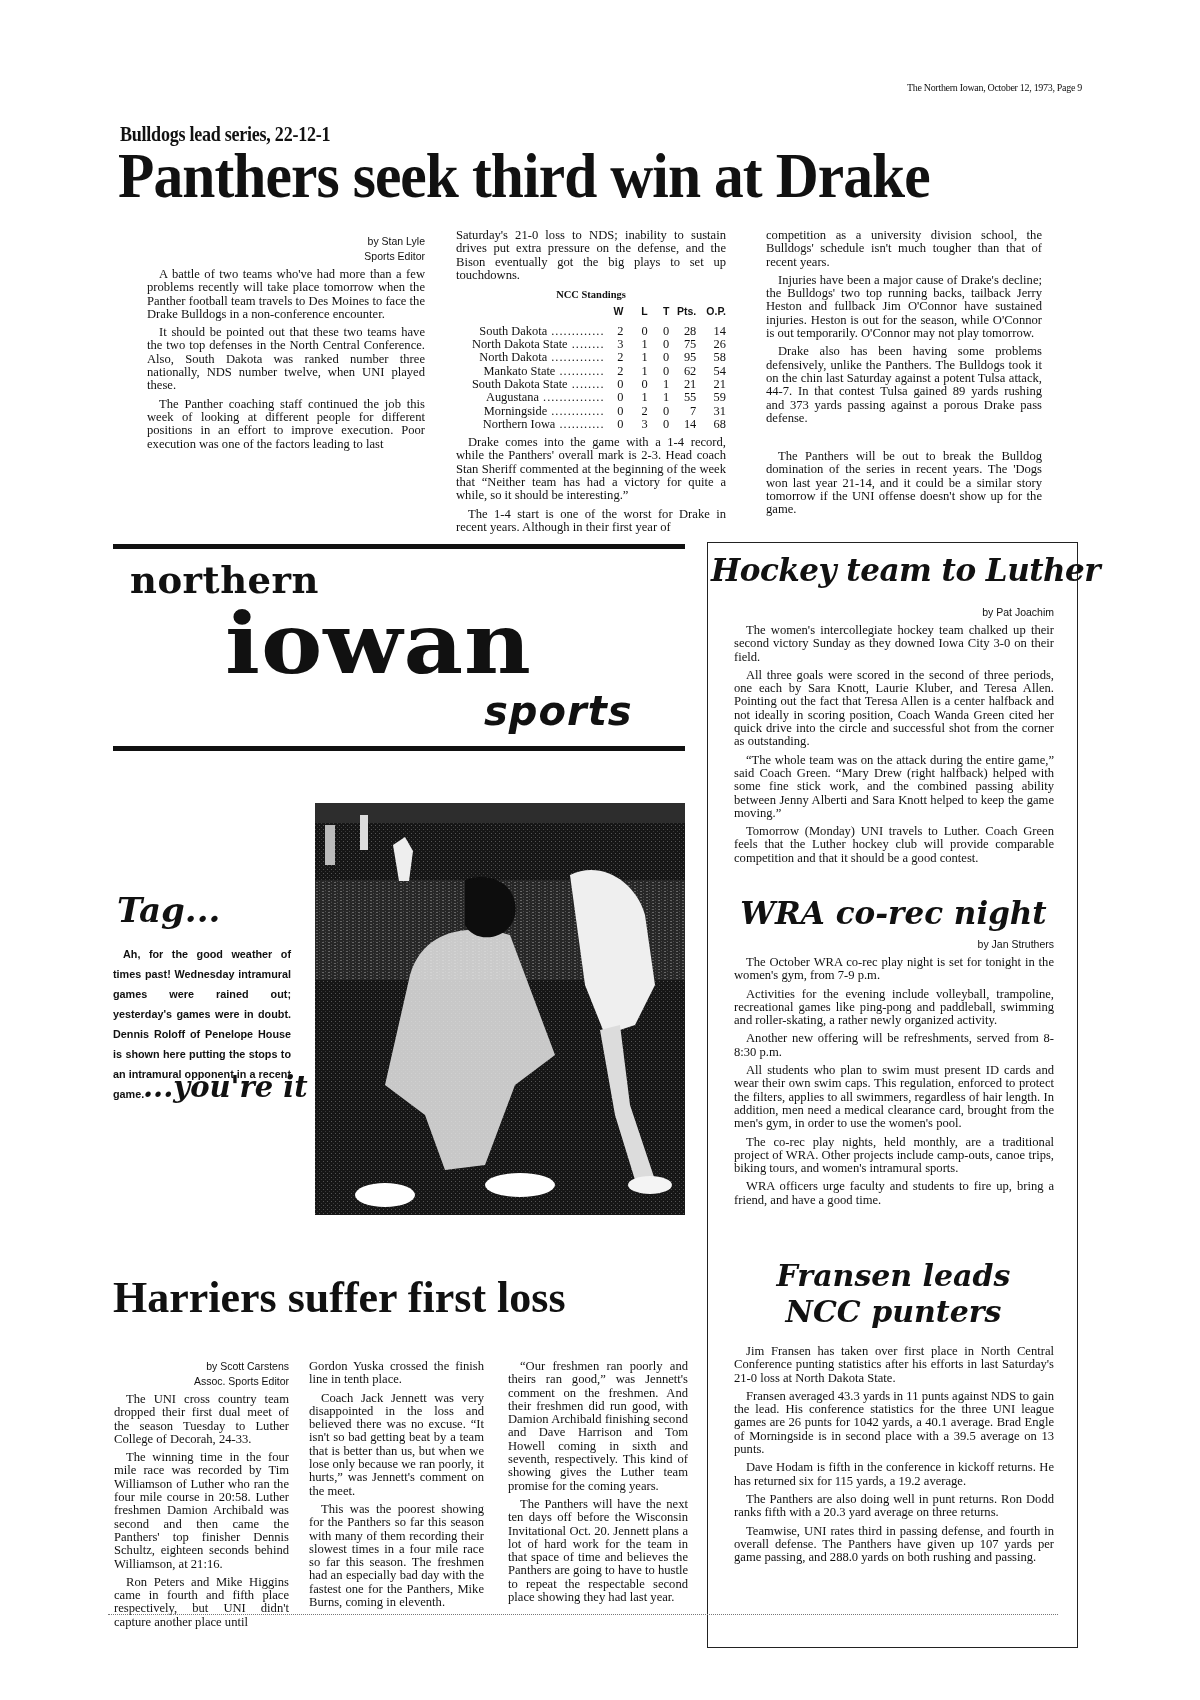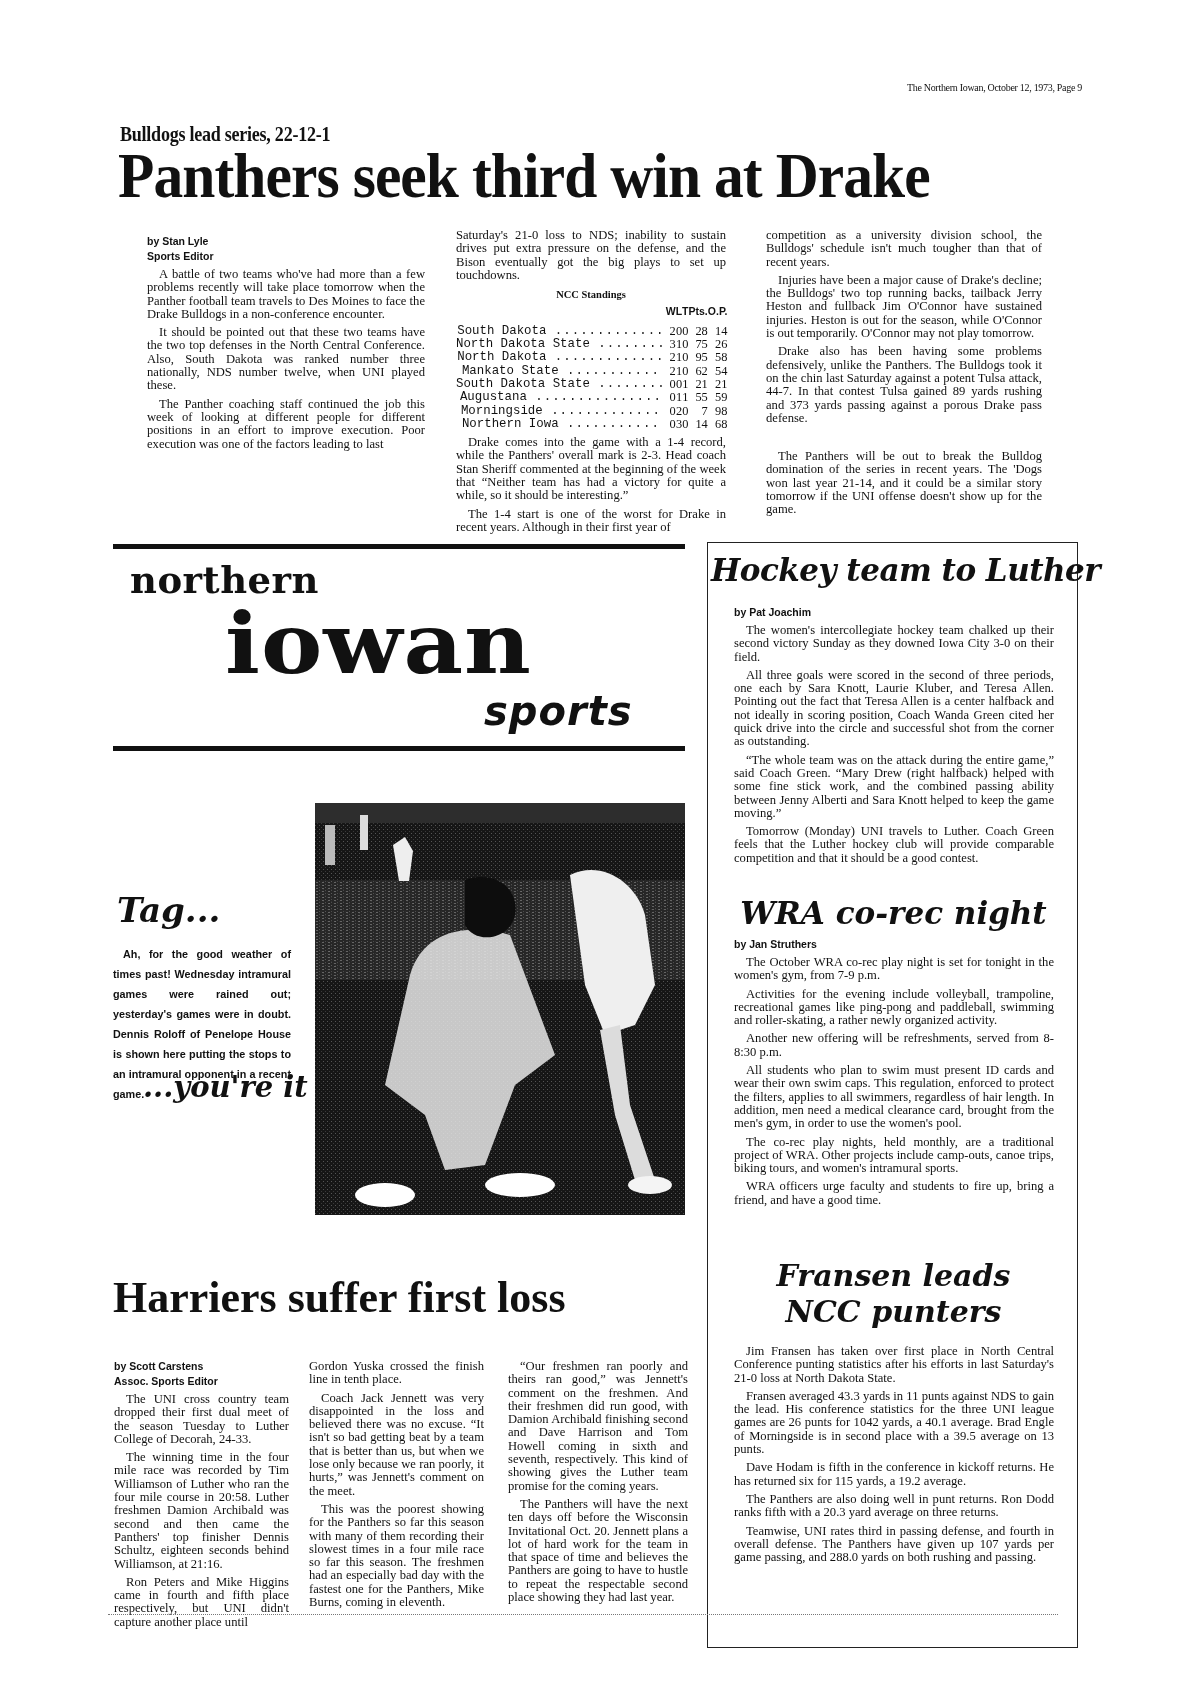--- a/index.html
+++ b/index.html
@@ -8,27 +8,27 @@
   p { margin: 0; }
 
   .folio { left: 0; top: 82px; width: 1082px; text-align: right; font-size: 10px; letter-spacing: -0.3px; }
 
   .kicker { left: 120px; top: 122px; font-size: 21px; font-weight: bold; transform: scaleX(0.86); transform-origin: left; letter-spacing: -0.3px; }
   .headline { left: 118px; top: 144px; font-size: 64px; font-weight: bold; letter-spacing: -1px; transform: scaleX(0.93); transform-origin: left; line-height: 1; white-space: nowrap; }
 
   .col { font-size: 12.6px; line-height: 13.3px; text-align: justify; }
   .col p { text-indent: 12px; margin-bottom: 5px; }
   .col p.noind { text-indent: 0; }
-  .byline { text-align: left; font-family: "Liberation Sans", "DejaVu Sans", sans-serif; font-weight: bold; font-size: 10.5px; line-height: 13px; margin-bottom: 3px; text-indent: 0 !important; }
+  .byline { text-align: right; font-family: "Liberation Sans", "DejaVu Sans", sans-serif; font-weight: normal; font-size: 10.5px; line-height: 13px; margin-bottom: 3px; text-indent: 0 !important; }
 
   .standings-title { text-align: center; font-family: Liberation Serif, serif; font-weight: bold; font-size: 10.5px; margin: 6px 0 4px; }
   table.stand { width: 100%; border-collapse: collapse; font-size: 12.4px; line-height: 13.3px; }
   table.stand th { font-family: "Liberation Sans", "DejaVu Sans", sans-serif; font-weight: bold; font-size: 10.5px; text-align: right; padding: 0 0 6px; }
   table.stand td { text-align: right; padding: 0; white-space: nowrap; }
-  table.stand td.team { text-align: center; overflow: hidden; font-family: Liberation Mono, monospace; }
+  table.stand td.team { text-align: right; overflow: hidden; }
   table.stand td.team span.dots { color: #222; letter-spacing: 1px; }
 
   .heavy-rule { background: #111; height: 5px; }
 
   .mast-northern { left: 130px; top: 558px; font-family: "DejaVu Serif", serif; font-weight: bold; font-size: 37px; letter-spacing: 0.5px; }
   .mast-iowan { left: 225px; top: 598px; font-family: "DejaVu Serif", serif; font-weight: bold; font-size: 92px; letter-spacing: 1px; line-height: 1; transform: scaleY(0.92); }
   .mast-sports { left: 484px; top: 688px; font-family: "DejaVu Sans", sans-serif; font-weight: bold; font-style: italic; font-size: 40px; letter-spacing: 1px; }
 
   .box { left: 707px; top: 542px; width: 371px; height: 1106px; border: 1.5px solid #222; box-sizing: border-box; }
   .boxhead { font-family: "DejaVu Serif", serif; font-weight: bold; font-style: italic; text-align: center; }
@@ -121,21 +121,21 @@
           <td>1</td>
           <td>55</td>
           <td>59</td>
         </tr>
       <tr>
           <td class="team"><span>Morningside</span><span class="dots"> .............</span></td>
           <td>0</td>
           <td>2</td>
           <td>0</td>
           <td>7</td>
-          <td>98</td>
+          <td>31</td>
         </tr>
       <tr>
           <td class="team"><span>Northern Iowa</span><span class="dots"> ...........</span></td>
           <td>0</td>
           <td>3</td>
           <td>0</td>
           <td>14</td>
           <td>68</td>
         </tr>
     </tbody>

